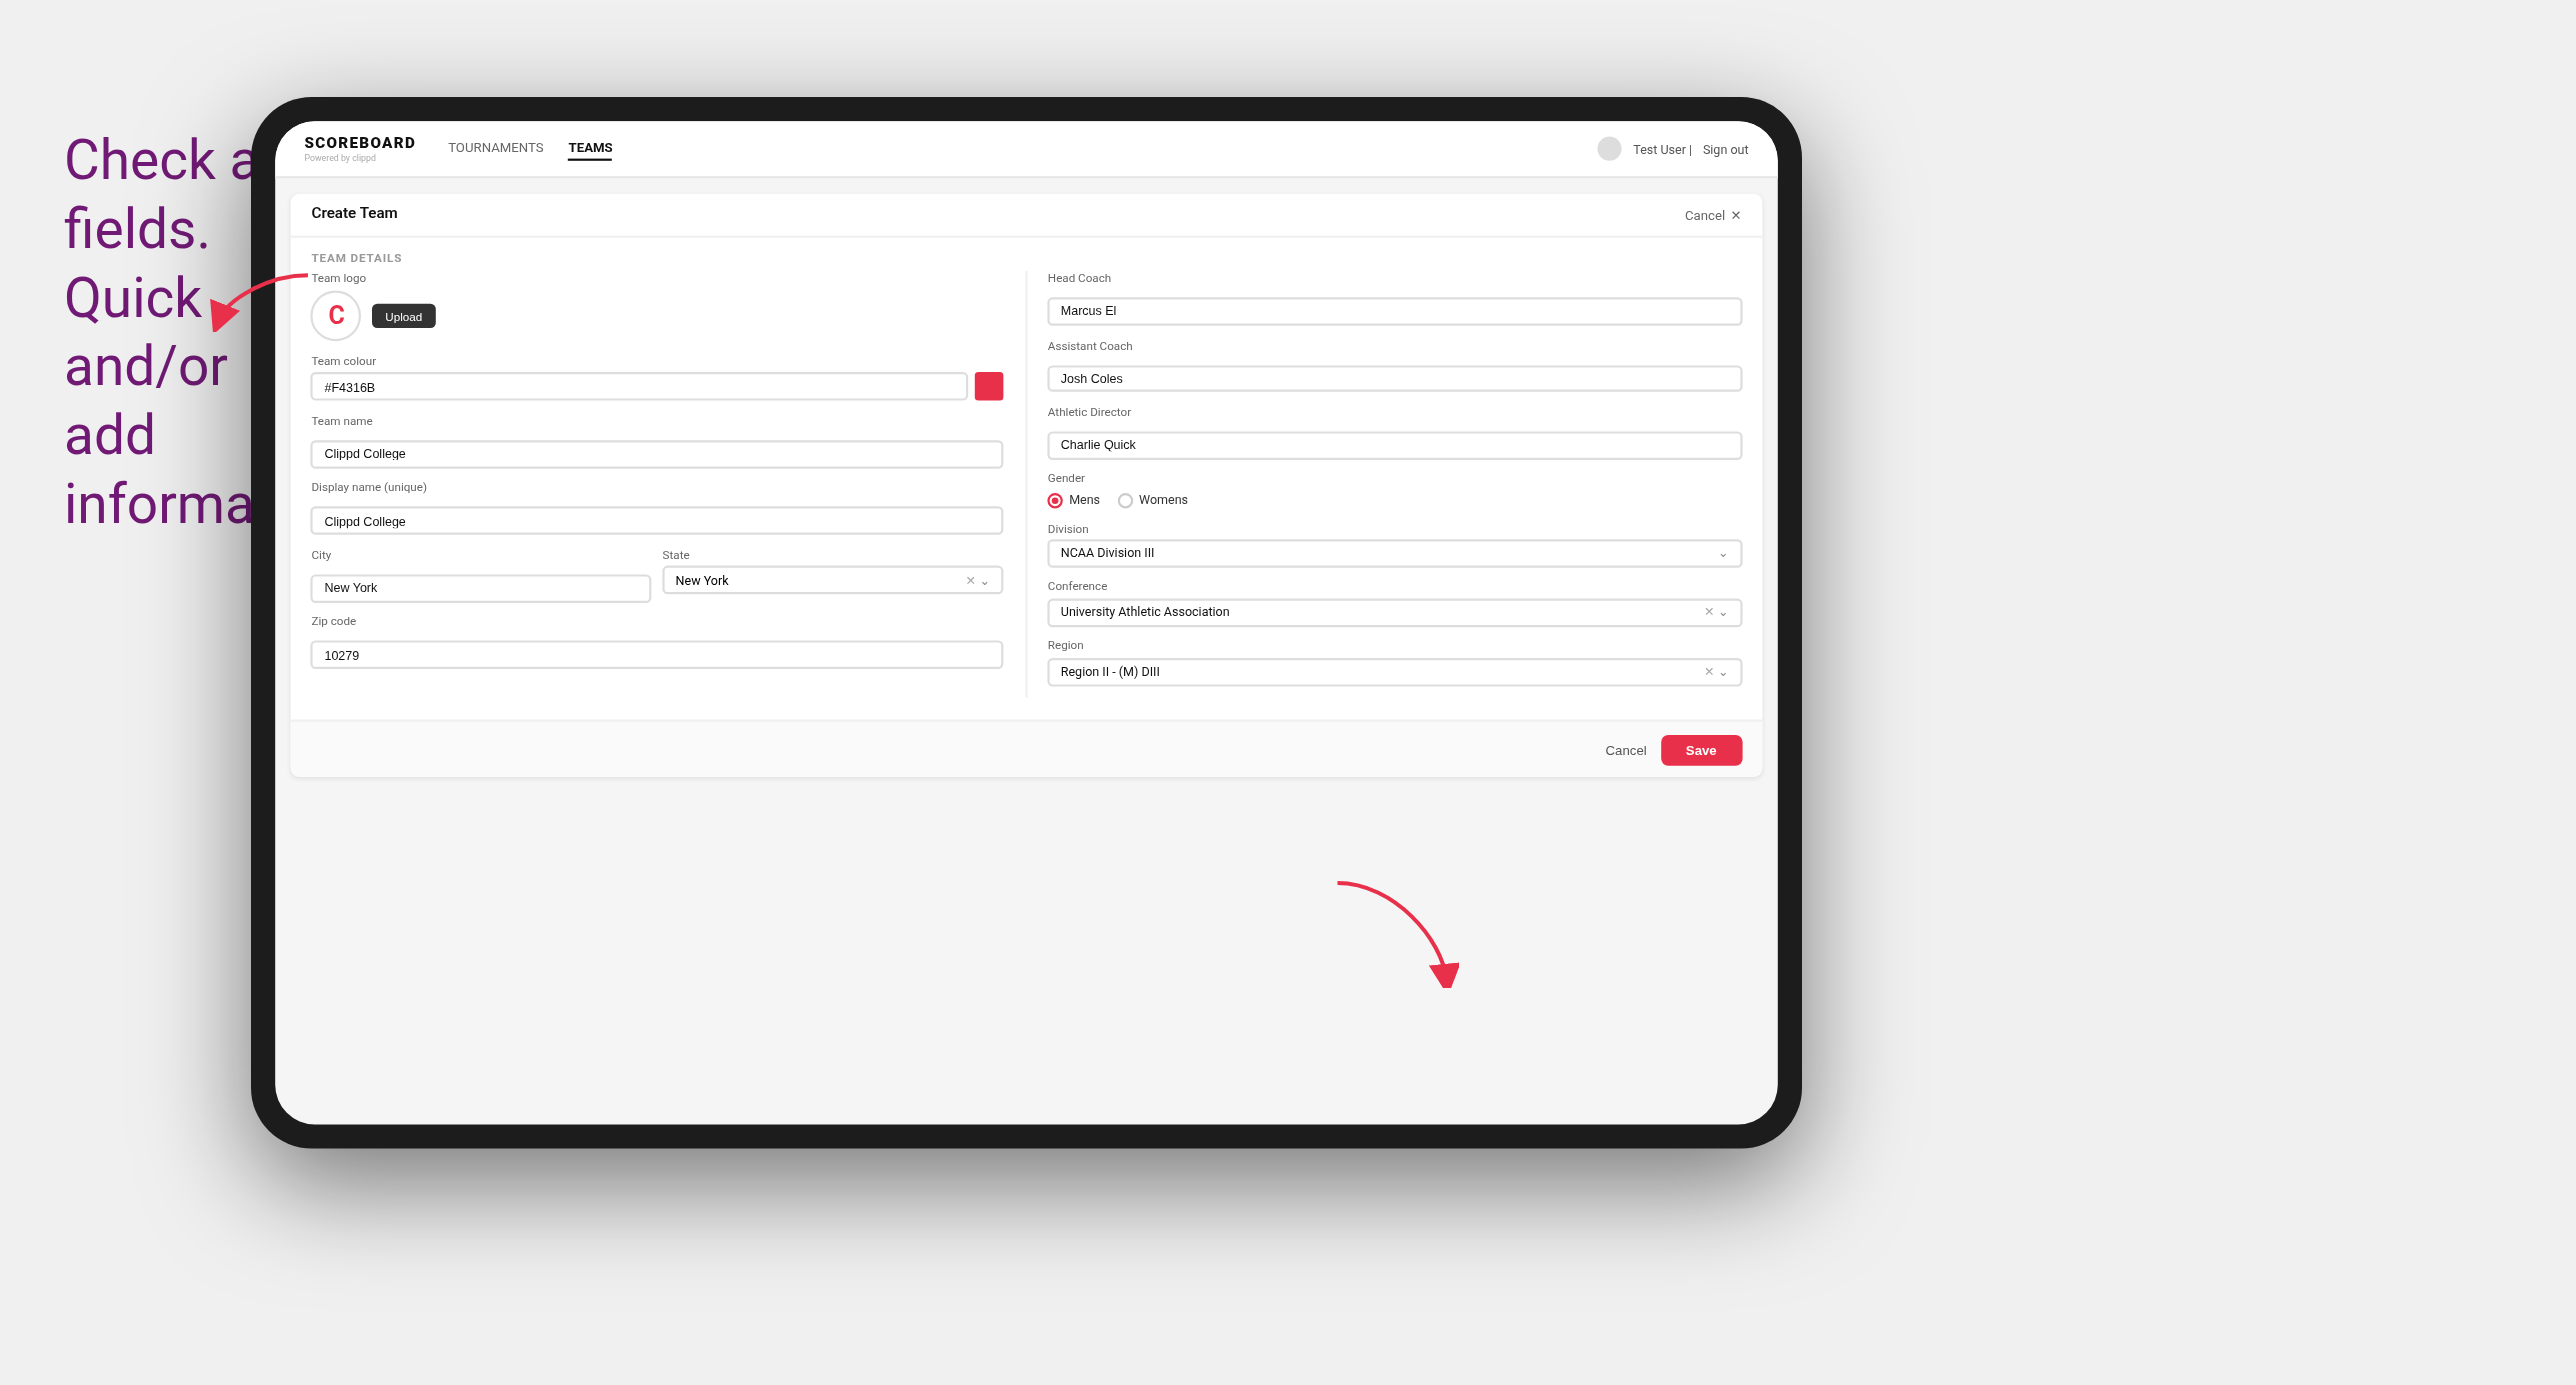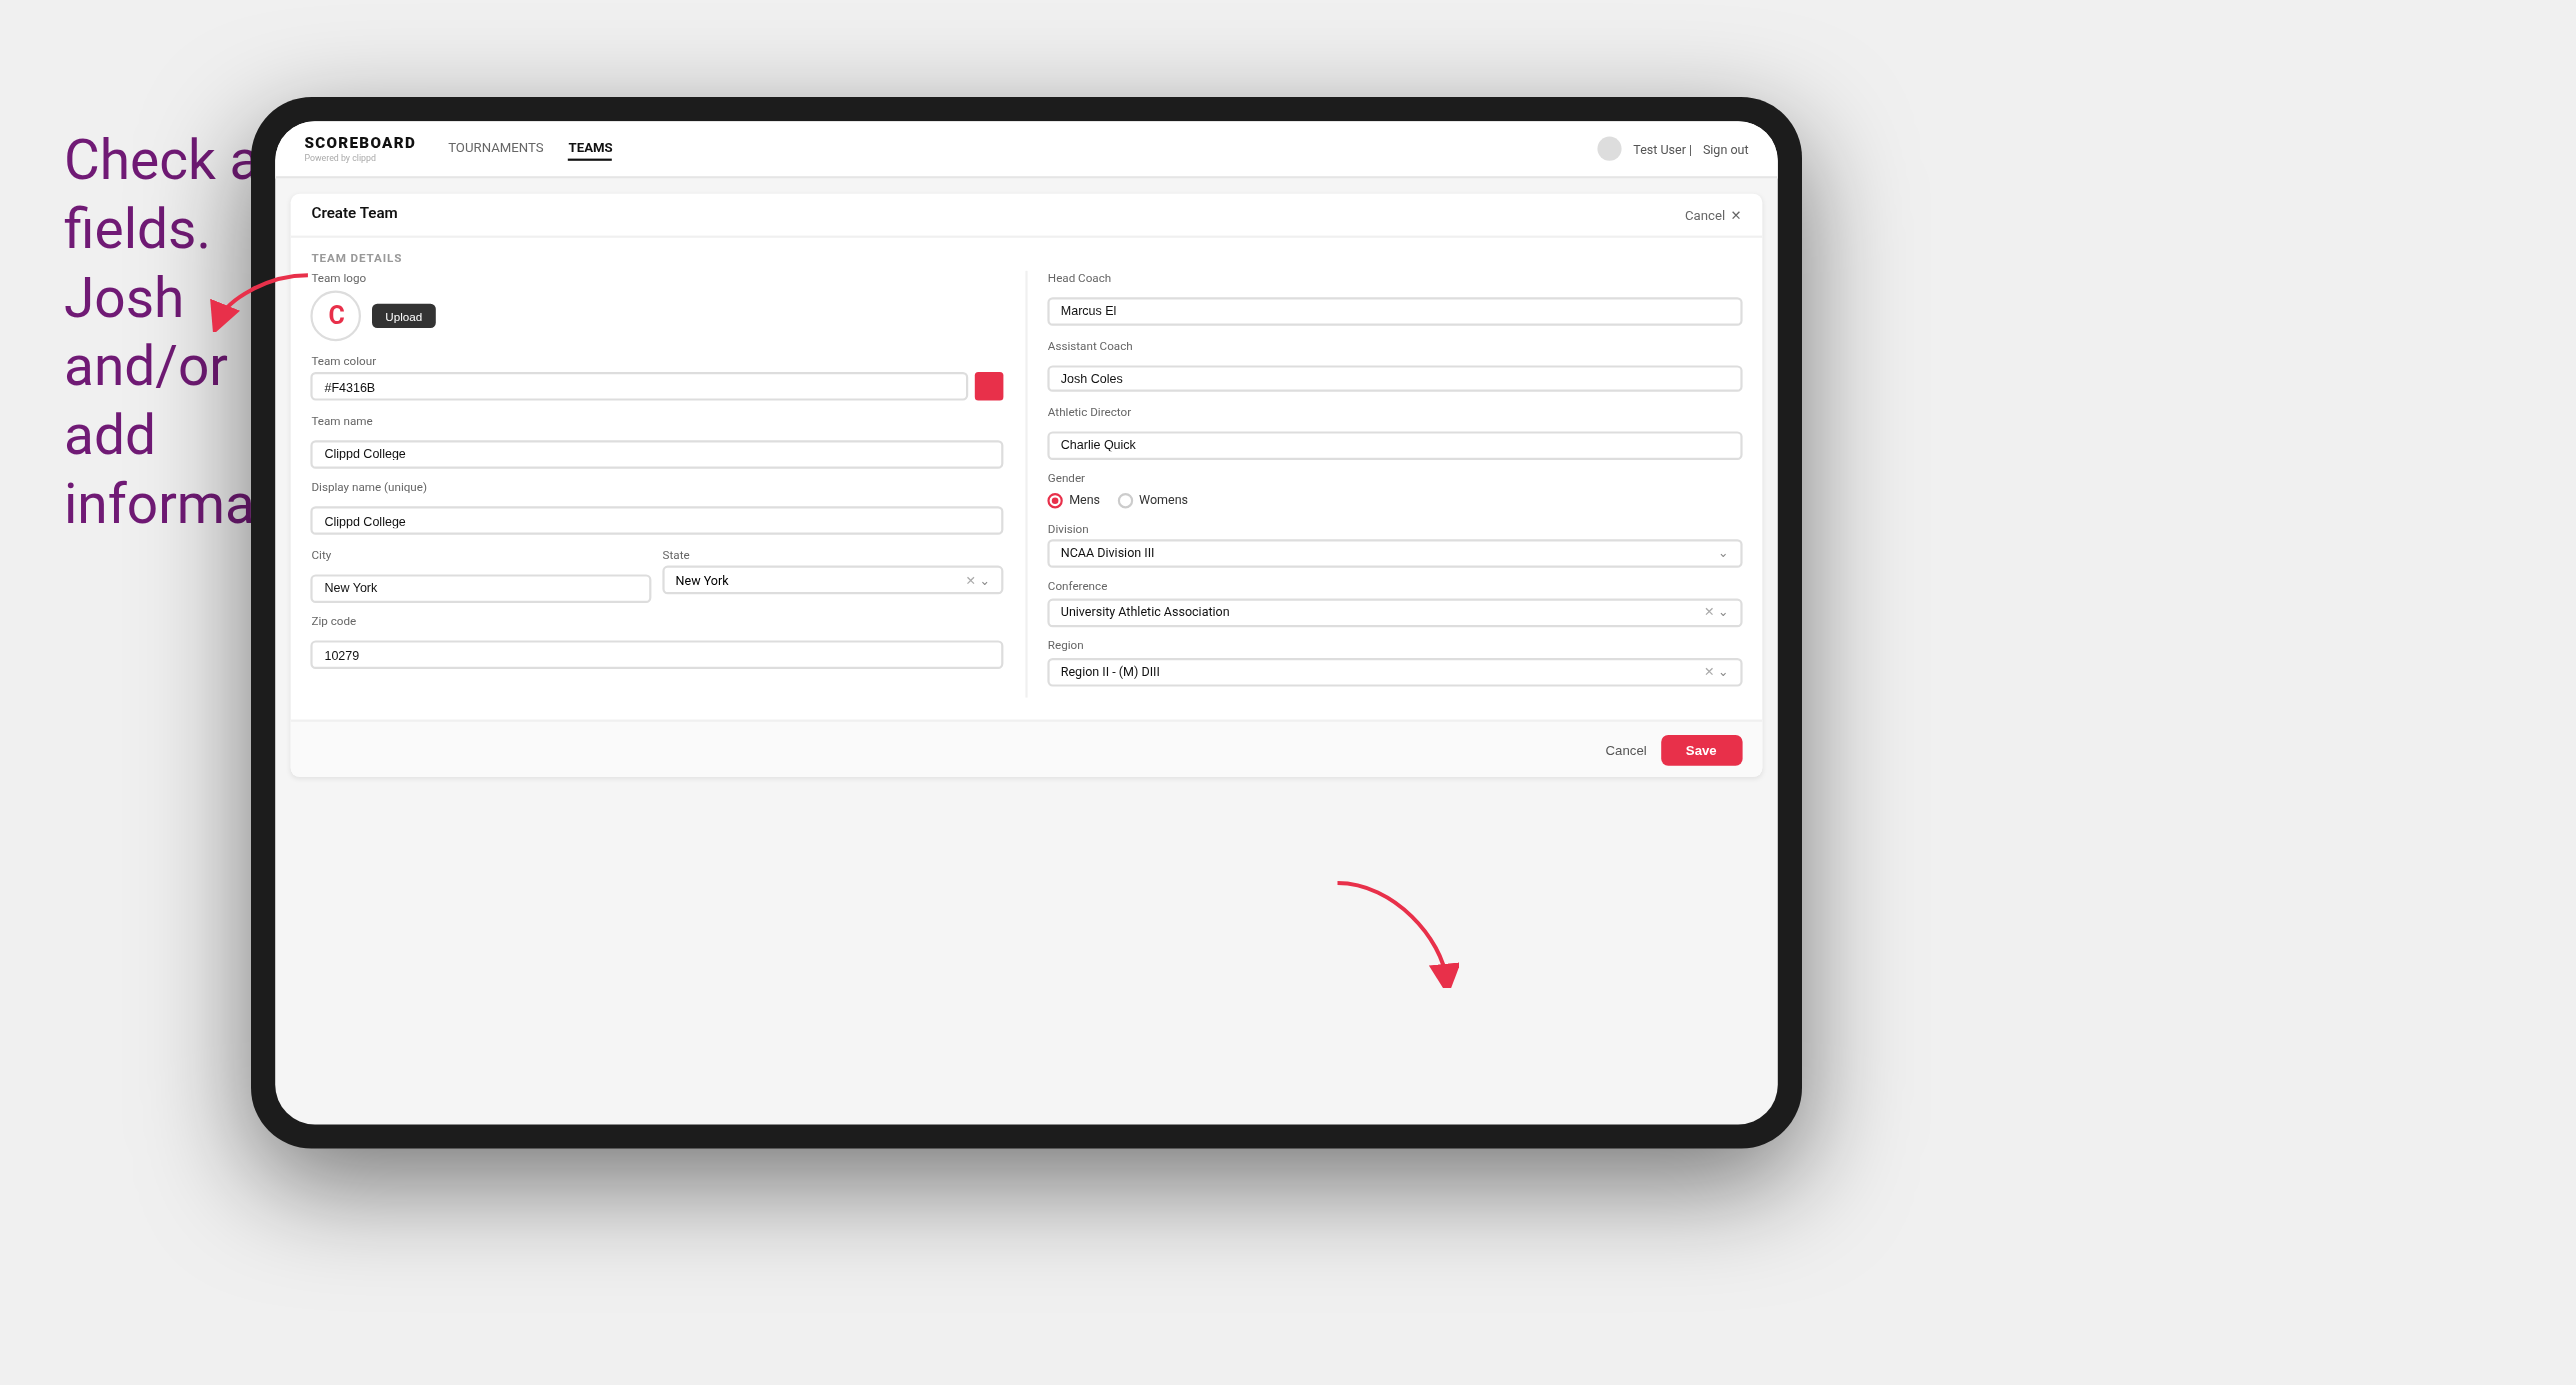--- a/index.html
+++ b/index.html
@@ -31,21 +31,21 @@
       top: 97px;
       transform: scale(2.2);
       transform-origin: top left;
     }
   </style>
 </head>
 <body>
 
 <div class="instruction-text" style="position:absolute; left:24px; top:126px; font-size:55px; line-height:1.25; color:#701a75; max-width:251px;margin-left:40px;">
   <span>Check all fields.</span><br>
-  <span>Josh and/or add</span><br>
+  <span>Quick and/or add</span><br>
   <span>information.</span>
 </div>
 
 <div style="position:absolute; left:1378px; top:875px; font-size:55px; line-height:1.25; color:#111; max-width:276px;">
   <span>Complete and</span><br>
   hit <strong>Save</strong>.
 </div>
 
 <svg style="position:absolute; left:203px; top:267px; z-index:10;" width="113" height="65" viewBox="0 0 140 80">
   <path d="M130,10 C80,10 30,40 20,65" stroke="#e8304a" stroke-width="5" fill="none" marker-end="url(#arr1)"></path>

